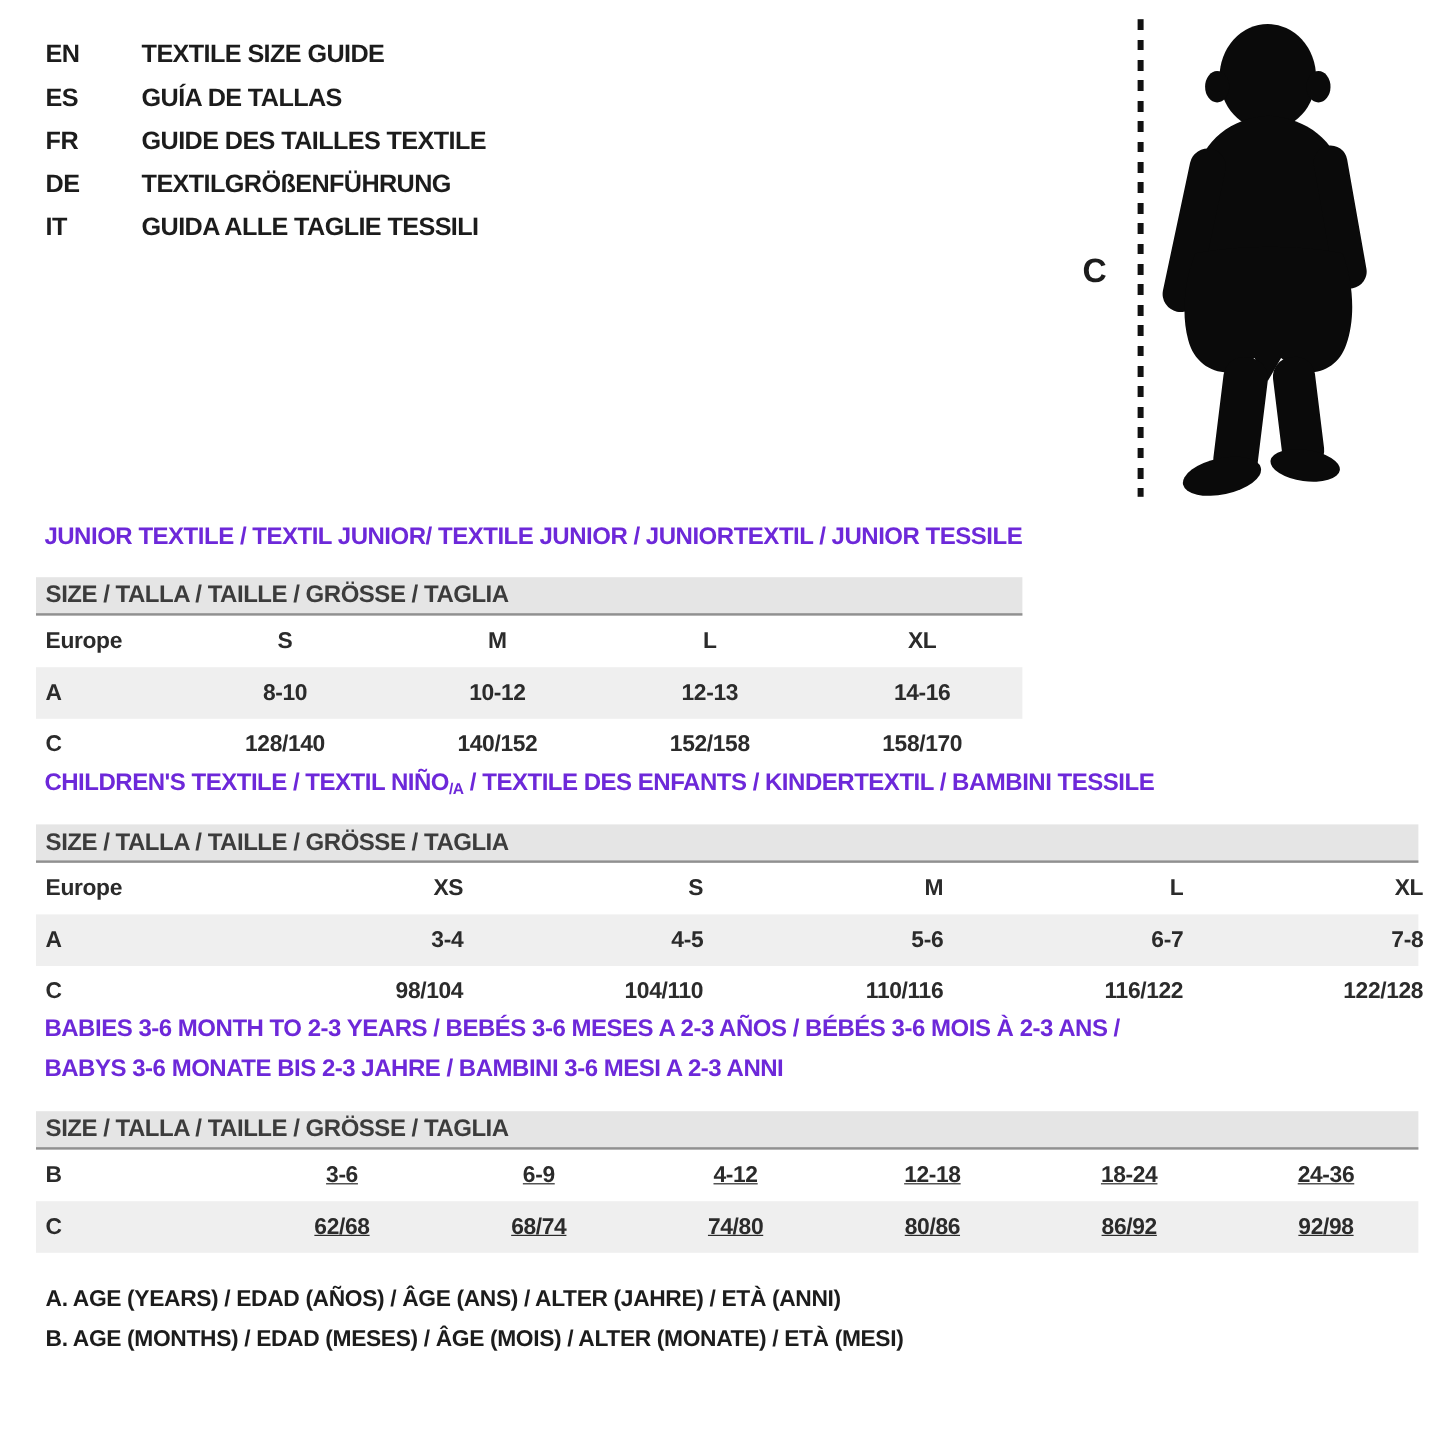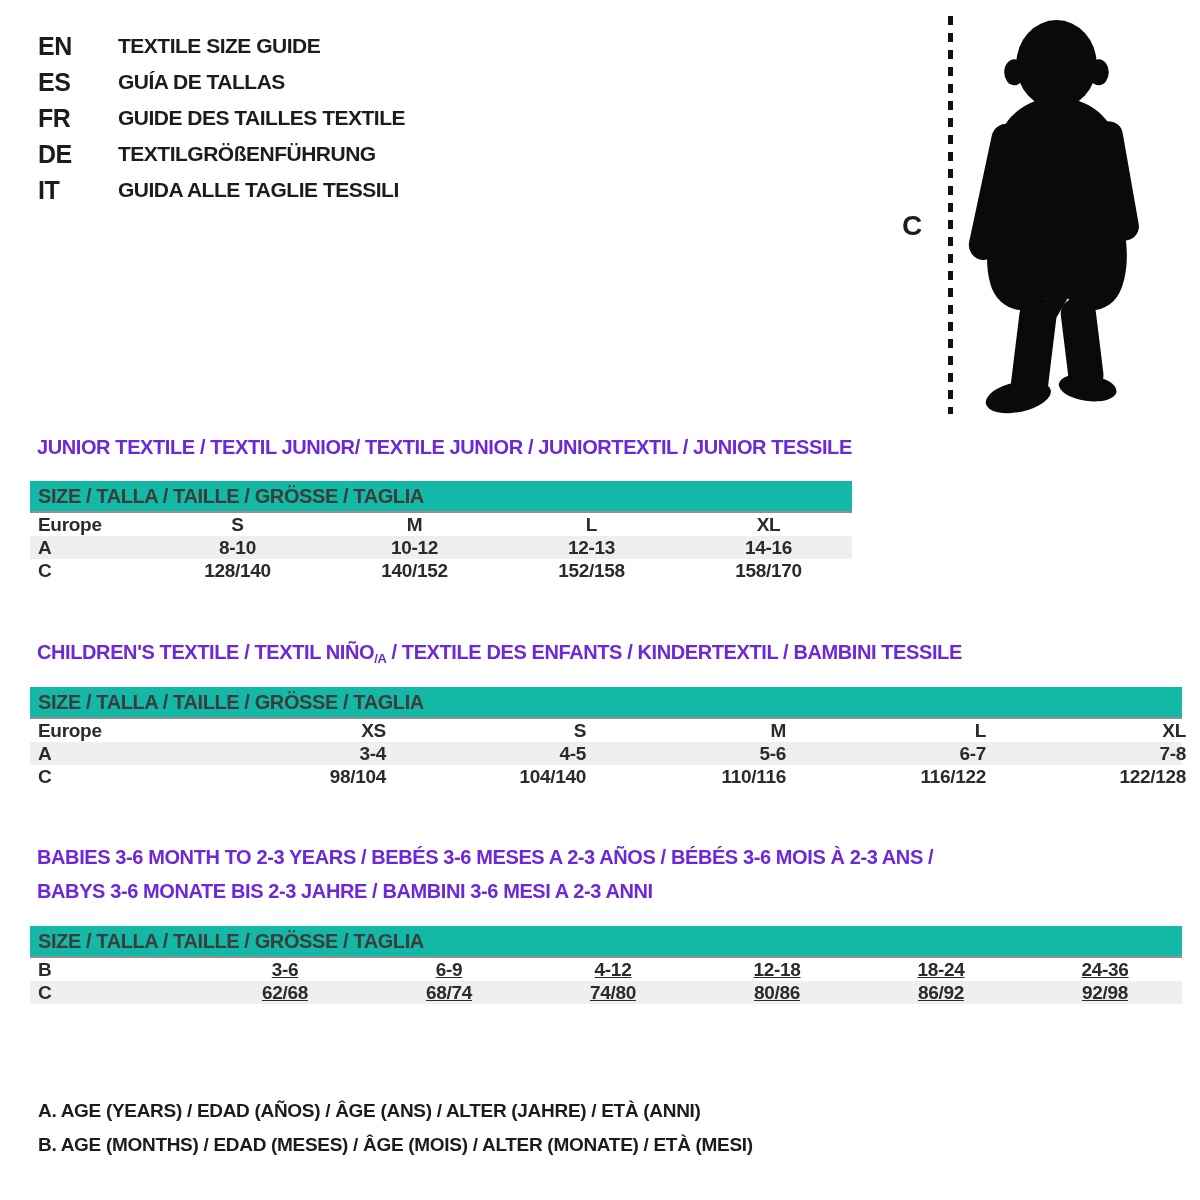--- a/index.html
+++ b/index.html
@@ -5,48 +5,48 @@
   html,body{margin:0;padding:0;}
   body{
     width:1200px;height:1200px;background:#ffffff;position:relative;
     font-family:"Liberation Sans","DejaVu Sans",sans-serif;color:#1c1c1c;
     overflow:hidden;
   }
   .abs{position:absolute;}
   
   .lang-block{left:38px;top:28px;}
   .lang-row{display:flex;height:36px;align-items:center;}
-  .lang-code{width:80px;font-size:25px;font-weight:bold;letter-spacing:-0.5px;}
+  .lang-code{width:80px;font-size:21px;font-weight:bold;letter-spacing:-0.5px;}
   .lang-label{font-size:21px;font-weight:bold;letter-spacing:-0.5px;white-space:nowrap;}
   
   .measure-line{
     left:948px;top:16px;width:5px;height:398px;
     background:repeating-linear-gradient(to bottom,#111 0 9px,transparent 9px 17px);
   }
   .measure-label{left:902px;top:210px;font-size:28px;font-weight:bold;}
   .figure-wrap{left:966px;top:14px;width:180px;height:402px;}
   
   .sec-title{font-size:20px;font-weight:bold;letter-spacing:-0.4px;white-space:nowrap;color:#6d28d9;}
   .sub{font-size:13px;vertical-align:-4px;font-weight:bold;}
   
   .size-table{left:30px;}
   .size-bar{
-    background:#14b8a6;border-bottom:2px solid #909090;height:30px;line-height:30px;
+    background:#e5e5e5;border-bottom:2px solid #909090;height:30px;line-height:30px;
     padding-left:8px;font-size:20px;font-weight:bold;color:#3c3c3c;letter-spacing:-0.4px;
   }
-  .trow{display:flex;height:23px;align-items:center;font-size:19px;font-weight:bold;
+  .trow{display:flex;height:43px;align-items:center;font-size:19px;font-weight:bold;
         color:#2b2b2b;letter-spacing:-0.3px;}
   .trow.alt{background:#efefef;}
   .trow .lab{padding-left:8px;flex:none;}
   .cell{flex:none;text-align:center;}
   .jr{width:822px;} .jr .lab{width:111px;} .jr .cell{width:177px;}
   .ch{width:1152px;} .ch .lab{width:148px;} .ch .cell{width:200px;text-align:right;}
   .bb{width:1152px;} .bb .lab{width:165px;} .bb .cell{width:164px;text-decoration:underline;}
   
-  .legend{left:38px;top:1066px;margin-top:28px;}
+  .legend{left:38px;top:1066px;}
   .legend-line{height:34px;line-height:34px;font-size:19px;font-weight:bold;
                letter-spacing:-0.3px;white-space:nowrap;}
 </style>
 </head>
 <body>
 
 <div class="abs lang-block">
   <div class="lang-row">
     <span class="lang-code">EN</span>
     <span class="lang-label">TEXTILE SIZE GUIDE</span>
@@ -132,21 +132,21 @@
     <div class="lab">A</div>
     <div class="cell">3-4</div>
     <div class="cell">4-5</div>
     <div class="cell">5-6</div>
     <div class="cell">6-7</div>
     <div class="cell">7-8</div>
   </div>
   <div class="trow">
     <div class="lab">C</div>
     <div class="cell">98/104</div>
-    <div class="cell">104/140</div>
+    <div class="cell">104/110</div>
     <div class="cell">110/116</div>
     <div class="cell">116/122</div>
     <div class="cell">122/128</div>
   </div>
 </div>
 
 <div class="abs sec-title" style="left:37px;top:846px;">BABIES 3-6 MONTH TO 2-3 YEARS / BEBÉS 3-6 MESES A 2-3 AÑOS / BÉBÉS 3-6 MOIS À 2-3 ANS /</div>
 <div class="abs sec-title" style="left:37px;top:880px;">BABYS 3-6 MONATE BIS 2-3 JAHRE / BAMBINI 3-6 MESI A 2-3 ANNI</div>
 <div class="abs size-table bb" style="top:926px;">
   <div class="size-bar">SIZE / TALLA / TAILLE / GRÖSSE / TAGLIA</div>

